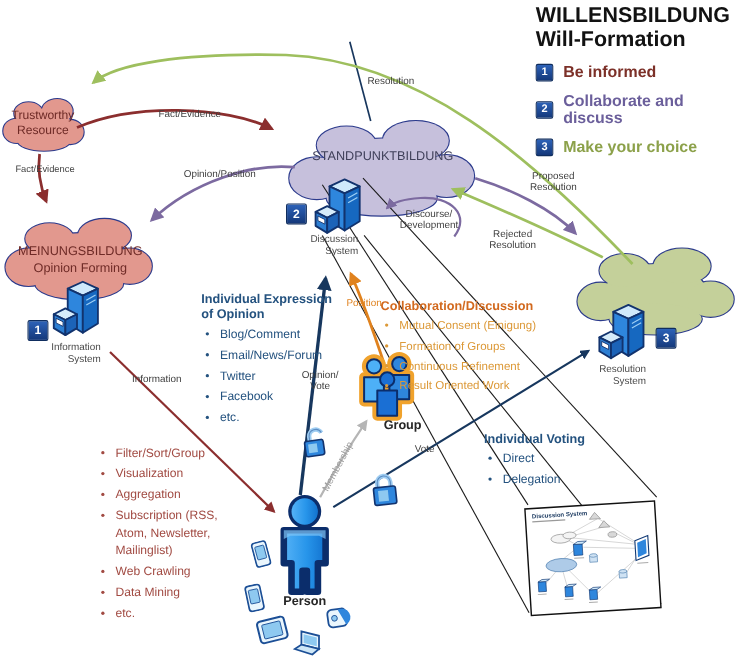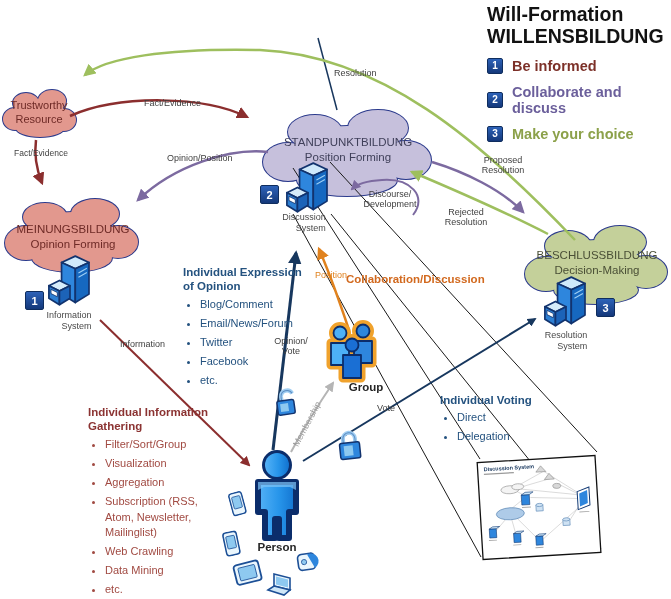--- a/index.html
+++ b/index.html
@@ -301,22 +301,22 @@
           <rect x="511" y="543" width="8" height="0.9"></rect>
       <rect x="533" y="547" width="8" height="0.9"></rect>
           <rect x="522" y="506" width="9" height="0.9"></rect>
       <rect x="579" y="514" width="10" height="0.9"></rect>
     </g>
   </g>
 </svg>
 
 <div id="header">
   <div class="title">
+    <div>WILLENSBILDUNG</div>
     <div>Will-Formation</div>
-    <div>WILLENSBILDUNG</div>
   </div>
   <div class="legrow">
     <span class="lbadge">1</span>
     <span class="legtext leg1">Be informed</span>
   </div>
   <div class="legrow">
     <span class="lbadge">2</span>
     <span class="legtext leg2">Collaborate and discuss</span>
   </div>
   <div class="legrow">
@@ -328,25 +328,20 @@
 <div class="cloudlbl t-trust" style="left:39px;top:98px;">
   <div>Trustworthy</div>
       <div>Resource</div>
 </div>
 <div class="cloudlbl t-mein" style="left:73px;top:222px;">
   <div>MEINUNGSBILDUNG</div>
       <div>Opinion Forming</div>
 </div>
 <div class="cloudlbl t-stand" style="left:348px;top:135px;">
   <div>STANDPUNKTBILDUNG</div>
-      <div>Position Forming</div>
-</div>
-<div class="cloudlbl t-besch" style="left:597px;top:248px;">
-  <div>BESCHLUSSBILDUNG</div>
-      <div>Decision-Making</div>
 </div>
 
 <div class="badge" style="left:25px;top:291px;">1</div>
 <div class="syslbl" style="left:69px;top:310px;">
   <div>Information</div>
       <div>System</div>
 </div>
 <div class="badge" style="left:260px;top:185px;">2</div>
 <div class="syslbl" style="left:304px;top:212px;">
   <div>Discussion</div>
@@ -391,23 +386,28 @@
   <ul>
         <li>Blog/Comment</li>
         <li>Email/News/Forum</li>
         <li>Twitter</li>
         <li>Facebook</li>
         <li>etc.</li>
       </ul>
 </div>
 <div class="list c-col" style="left:346px;top:248px;width:152px;font-size:10.5px;">
   <h4>Collaboration/Discussion</h4>
+  <ul>
+        <li>Mutual Consent (Einigung)</li>
+        <li>Formation of Groups</li>
+        <li>Continuous Refinement</li>
+        <li>Result Oriented Work</li>
+      </ul>
 </div>
 <div class="list c-gat" style="left:88px;top:405px;width:134px;">
-  <h4>Individual Information Gathering</h4>
   <ul>
         <li>Filter/Sort/Group</li>
         <li>Visualization</li>
         <li>Aggregation</li>
         <li>Subscription (RSS, Atom, Newsletter, Mailinglist)</li>
         <li>Web Crawling</li>
         <li>Data Mining</li>
         <li>etc.</li>
       </ul>
 </div>

